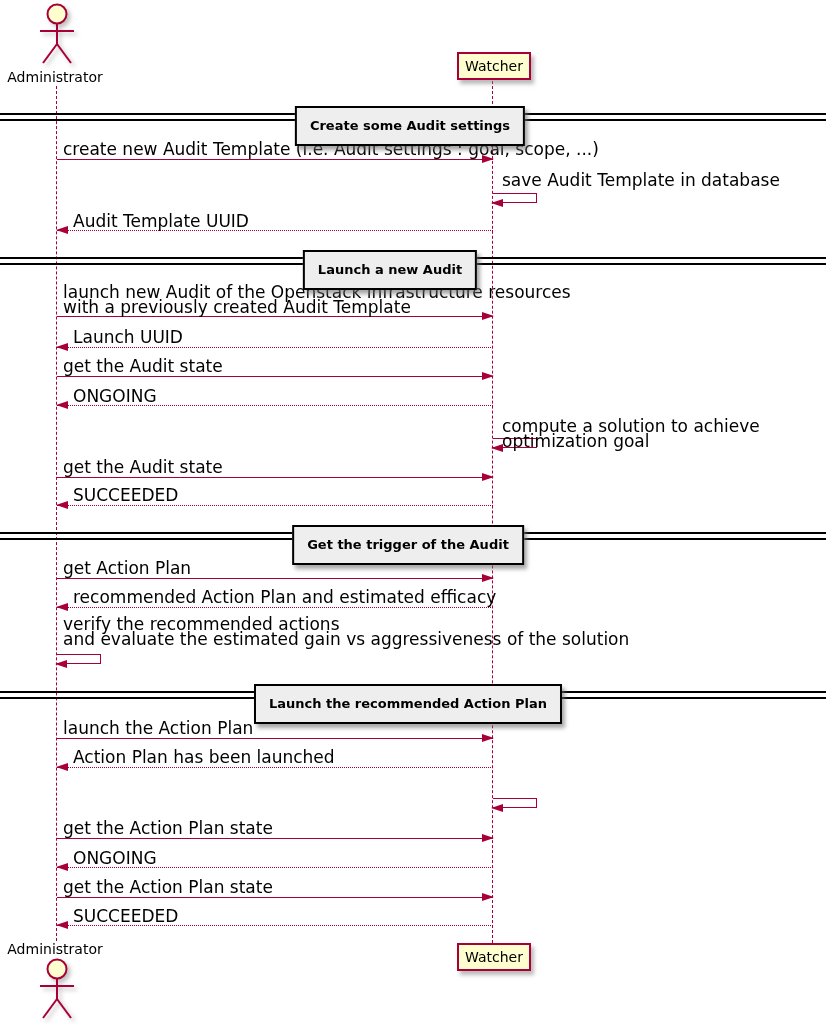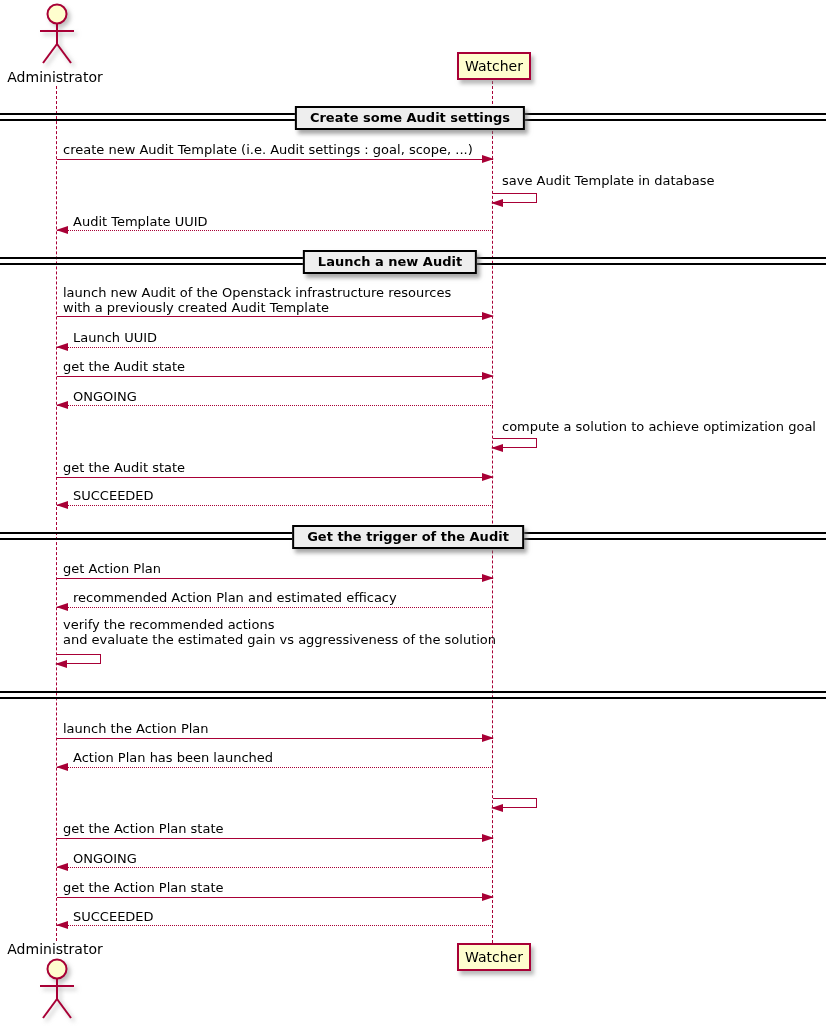--- a/index.html
+++ b/index.html
@@ -24,26 +24,26 @@
   .actor-svg{position:absolute;filter:drop-shadow(3px 3px 2px rgba(130,130,130,0.5));}
   .actor-label{position:absolute;transform:translateX(-50%);font-size:14px;white-space:nowrap;}
 
   .divline{
     position:absolute;left:0;width:826px;height:8px;box-sizing:border-box;
     border-top:2px solid #000;border-bottom:2px solid #000;
   }
   .divbox{
     position:absolute;transform:translateX(-50%);background:var(--divfill);
     border:2px solid #000;font-weight:bold;font-size:13px;line-height:16px;
-    padding:2px 13px;white-space:nowrap;box-shadow:3px 4px 4px rgba(110,110,110,0.6);
+    padding:10px 13px;white-space:nowrap;box-shadow:3px 4px 4px rgba(110,110,110,0.6);
     z-index:3;
   }
 
   .mlabel{
-    position:absolute;font-size:13px;line-height:15px;white-space:pre-line;z-index:2;
+    position:absolute;font-size:17px;line-height:15px;white-space:pre-line;z-index:2;
   }
   .arrow{
     position:absolute;left:57px;width:436px;height:0;border-top:1px solid var(--accent);z-index:1;
   }
   .arrow.dotted{border-top-style:dotted;}
   .arrow.right::after{
     content:"";position:absolute;right:-1px;top:-5px;width:0;height:0;
     border-style:solid;border-width:4.5px 0 4.5px 12px;
     border-color:transparent transparent transparent var(--accent);
   }
@@ -125,20 +125,21 @@
   <div class="arrow right" style="top:578px"></div>
 
   <div class="mlabel" style="left:73px;top:590px">recommended Action Plan and estimated efficacy</div>
   <div class="arrow dotted left" style="top:607px"></div>
 
   <div class="mlabel" style="left:63px;top:617px">verify the recommended actions
 and evaluate the estimated gain vs aggressiveness of the solution</div>
   <div class="selfmsg" style="left:57px;top:654px"></div>
 
   <div class="divline" style="top:691px"></div>
+  <div class="divbox" style="left:408px;top:684px">Launch the recommended Action Plan</div>
 
   <div class="mlabel" style="left:63px;top:721px">launch the Action Plan</div>
   <div class="arrow right" style="top:738px"></div>
 
   <div class="mlabel" style="left:73px;top:750px">Action Plan has been launched</div>
   <div class="arrow dotted left" style="top:767px"></div>
 
   <div class="selfmsg" style="left:493px;top:798px"></div>
 
   <div class="mlabel" style="left:63px;top:821px">get the Action Plan state</div>

